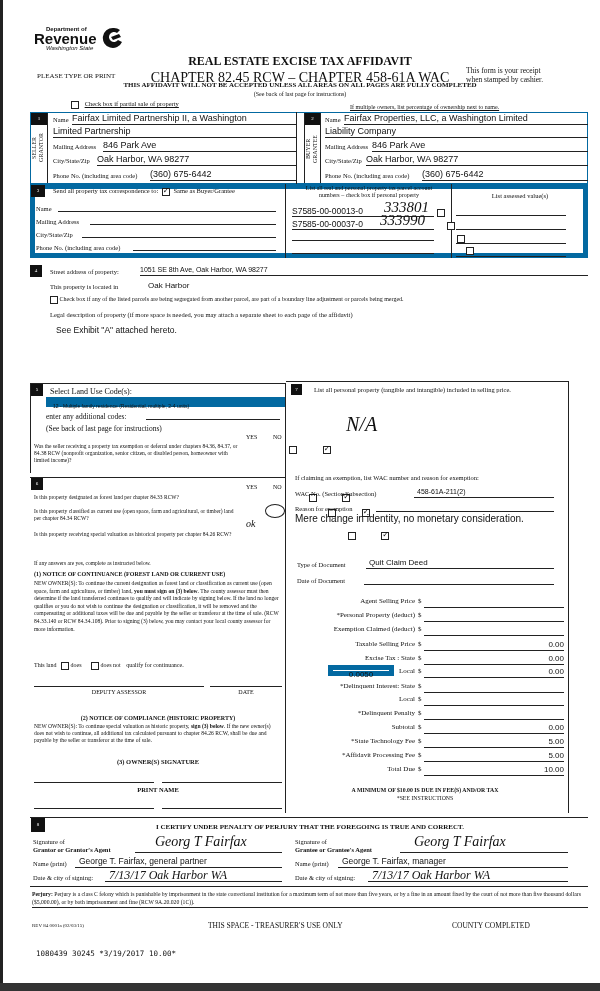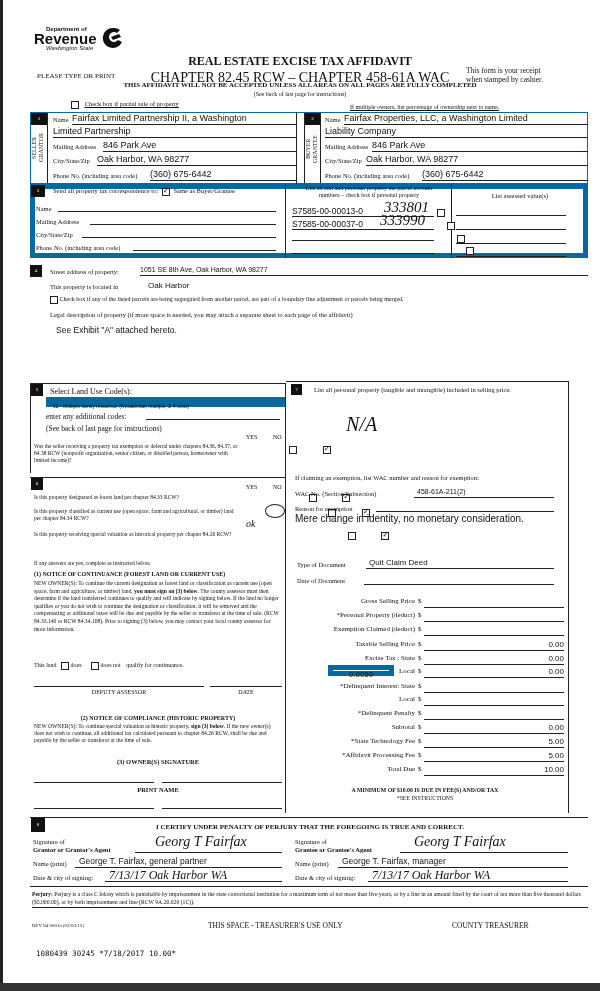--- a/index.html
+++ b/index.html
@@ -232,21 +232,21 @@
 
 <div class="abs" style="left:297px;top:561px;font-size:6.5px;">Type of Document</div>
 <div class="abs ul sans" style="left:366px;top:558px;width:188px;height:11px;font-size:8px;padding-left:3px;">Quit Claim Deed</div>
 <div class="abs" style="left:297px;top:577px;font-size:6.5px;">Date of Document</div>
 <div class="abs ul" style="left:364px;top:575px;width:190px;height:10px;"></div>
 
 <div class="abs box sans center" style="left:328px;top:665px;width:66px;height:11px;font-size:8px;line-height:10px;">0.0050</div>
 
 <div id="amounts">
     <div class="amt-row" style="top: 597px;">
-      <span class="l">Gross Selling Price</span>
+      <span class="l">Agent Selling Price</span>
       <span class="d">$</span>
       <span class="v"></span>
     </div>
     <div class="amt-row" style="top: 611px;">
       <span class="l">*Personal Property (deduct)</span>
       <span class="d">$</span>
       <span class="v"></span>
     </div>
     <div class="amt-row" style="top: 625px;">
       <span class="l">Exemption Claimed (deduct)</span>
@@ -328,19 +328,19 @@
 <div class="abs ul sans" style="left:338px;top:856px;width:230px;height:12px;font-size:8.5px;padding-left:4px;">George T. Fairfax, manager</div>
 <div class="abs lbl" style="left:295px;top:874px;">Date &amp; city of signing:</div>
 <div class="abs ul hand" style="left:368px;top:868px;width:200px;height:14px;font-size:12px;padding-left:4px;">7/13/17 Oak Harbor WA</div>
 
 <div class="abs" style="left:30px;top:886px;width:558px;height:1px;background:#222;"></div>
 <div class="abs" style="left:32px;top:890px;width:556px;font-size:5.7px;line-height:8px;border-bottom:1px solid #222;padding-bottom:1px;"><b>Perjury:</b><span> Perjury is a class C felony which is punishable by imprisonment in the state correctional institution for a maximum term of not more than five years, or by a fine in an amount fixed by the court of not more than five thousand dollars ($5,000.00), or by both imprisonment and fine (RCW 9A.20.020 (1C)).</span></div>
 
 
 <div class="abs" style="left:32px;top:923px;font-size:5px;">REV 84 0001a (02/03/15)</div>
 <div class="abs" style="left:208px;top:921px;font-size:7.5px;">THIS SPACE - TREASURER'S USE ONLY</div>
-<div class="abs" style="left:452px;top:921px;font-size:7.5px;">COUNTY TREASURER</div>
-<div class="abs" style="left:36px;top:949px;font-family:'DejaVu Sans Mono', monospace;font-size:7.5px;">1080439 30245 *7/18/2017 10.00*</div>
+<div class="abs" style="left:452px;top:921px;font-size:7.5px;">COUNTY COMPLETED</div>
+<div class="abs" style="left:36px;top:949px;font-family:'DejaVu Sans Mono', monospace;font-size:7.5px;">1080439 30245 *3/19/2017 10.00*</div>
 
 <div class="botbar"></div>
 
 
 
 
 </body></html>

